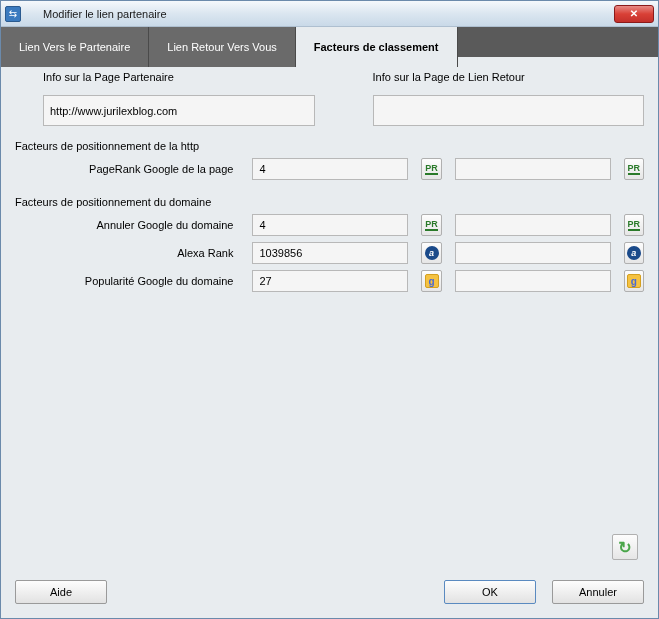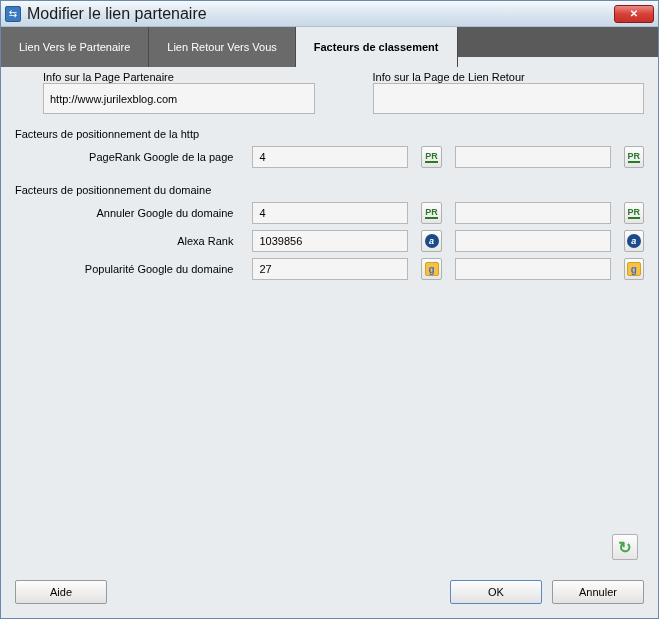--- a/index.html
+++ b/index.html
@@ -1,41 +1,41 @@
 <!DOCTYPE html>
 <html><head>
 <meta charset="utf-8">
 <style>
 * { box-sizing: border-box; margin: 0; padding: 0; font-family: Tahoma, Arial, sans-serif; font-size: 11px; }
 body { background: #fff; width: 659px; height: 619px; overflow: hidden; }
 .window { width: 659px; height: 619px; border: 1px solid #6b8aab; background: #e8ecef; display: flex; flex-direction: column; }
 .titlebar { height: 26px; background: linear-gradient(to bottom, #f5f9fc 0%, #dbe6f0 50%, #c9d9e8 100%); display: flex; align-items: center; padding: 0 4px; border-bottom: 1px solid #aebfd0; }
 .titlebar-icon { width: 16px; height: 16px; margin-right: 6px; background: #3a7abf; color:#fff; display:flex; align-items:center; justify-content:center; font-size:10px; border:1px solid #2a5a8f; border-radius:2px; }
-.titlebar-text { flex: 1; font-size: 16px; color: #1a1a1a; }
+.titlebar-text { flex: 1; font-size: 11px; color: #1a1a1a; margin-left: 16px; }
 .close-btn { width: 40px; height: 18px; background: linear-gradient(to bottom, #e88b86 0%, #d94036 50%, #c4302b 100%); border: 1px solid #8a1a1a; border-radius: 3px; color: #fff; display: flex; align-items: center; justify-content: center; cursor: pointer; font-weight:bold; font-size:10px; }
 .tabs { display: flex; background: #5a5a5a; height: 30px; }
 .tab { padding: 0 18px; height: 40px; display: flex; align-items: center; color: #fff; background: #6a6a6a; border-right: 1px solid #4a4a4a; cursor: pointer; font-size: 11px; }
 .tab.active { background: #e8ecef; color: #000; font-weight: bold; }
 .content { flex: 1; padding: 14px 14px 8px 14px; display: flex; flex-direction: column; }
 .info-row { display: flex; gap: 30px; margin-bottom: 4px; }
 .info-col { flex: 1; display: flex; flex-direction: column; }
-.info-label { margin-left: 28px; margin-bottom: 0; font-size: 11px; }
+.info-label { margin-left: 28px; margin-bottom: 12px; font-size: 11px; }
 .info-input { height: 31px; border: 1px solid #b8b8b8; background: #f5f5f5; padding: 0 6px; margin-left: 28px; }
 .section-hdr { margin-top: 10px; margin-bottom: 6px; font-size: 11px; }
 .factor-row { display: flex; align-items: center; gap: 13px; margin-bottom: 6px; }
 .factor-label { width: 245px; text-align: right; padding-right: 6px; font-size: 11px; }
 .factor-input { flex: 1; height: 22px; border: 1px solid #b8b8b8; background: #f5f5f5; padding: 0 6px; }
 .icon-btn { width: 22px; height: 22px; border: 1px solid #b0b0b0; background: linear-gradient(to bottom,#fdfdfd,#e6e6e6); display: flex; align-items: center; justify-content: center; cursor: pointer; border-radius: 2px; }
 .pr-icon { font-size: 9px; font-weight: bold; color: #2a7a2a; border-bottom:2px solid #2a7a2a; line-height:9px;}
 .alexa-icon { width:14px; height:14px; background:#1a4a8a; border-radius:50%; color:#fff; display:flex; align-items:center; justify-content:center; font-size:9px; font-weight:bold; font-style:italic; }
 .gpop-icon { width:14px; height:14px; background:#f5c242; border:1px solid #d4a020; border-radius:2px; color:#4a6ad4; display:flex; align-items:center; justify-content:center; font-size:10px; font-weight:bold; }
 .refresh-btn { align-self: flex-end; margin: 4px 6px; width:26px; height:26px; border:1px solid #b0b0b0; background:linear-gradient(to bottom,#fdfdfd,#e6e6e6); display:flex; align-items:center; justify-content:center; cursor:pointer; border-radius:2px; }
 .refresh-icon { color:#4aa64a; font-size:16px; font-weight:bold; }
 .spacer { flex: 1; }
-.button-bar { display: flex; padding: 8px 14px 14px 14px; gap: 10px; }
+.button-bar { display: flex; padding: 8px 14px 14px 14px; gap: 16px; }
 .btn { height: 24px; min-width: 92px; border: 1px solid #9a9a9a; background: linear-gradient(to bottom,#fdfdfd,#e2e2e2); cursor: pointer; border-radius:2px; font-size:11px; }
 .btn.primary { border: 1px solid #5a8ac0; }
 </style>
 </head>
 <body>
 
 <div class="window">
 
   <div class="titlebar">
     <div class="titlebar-icon">⇆</div>

